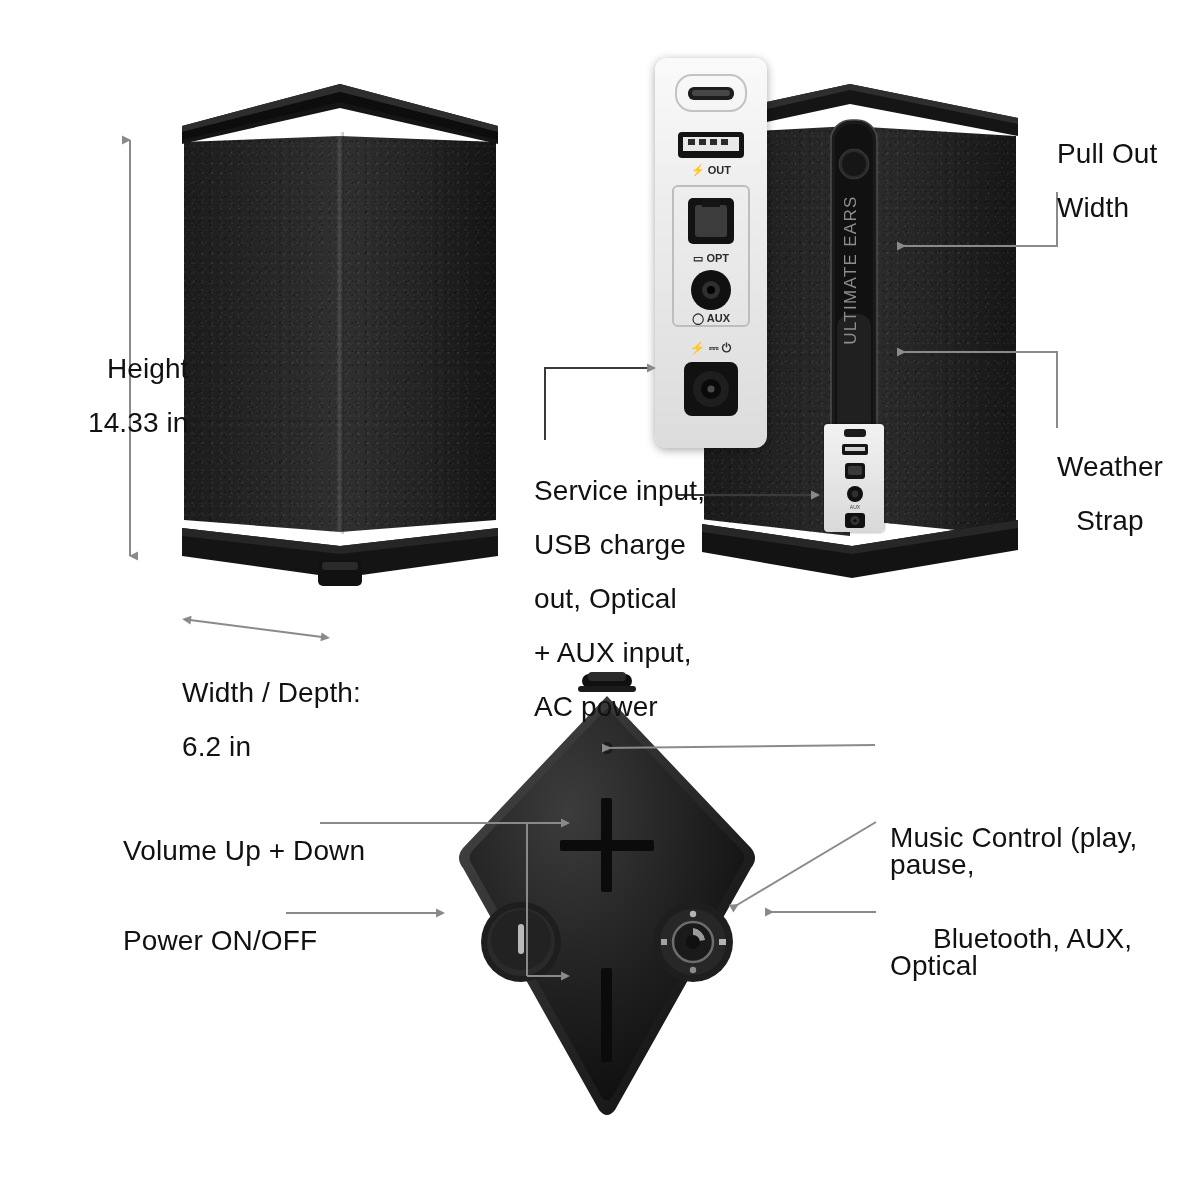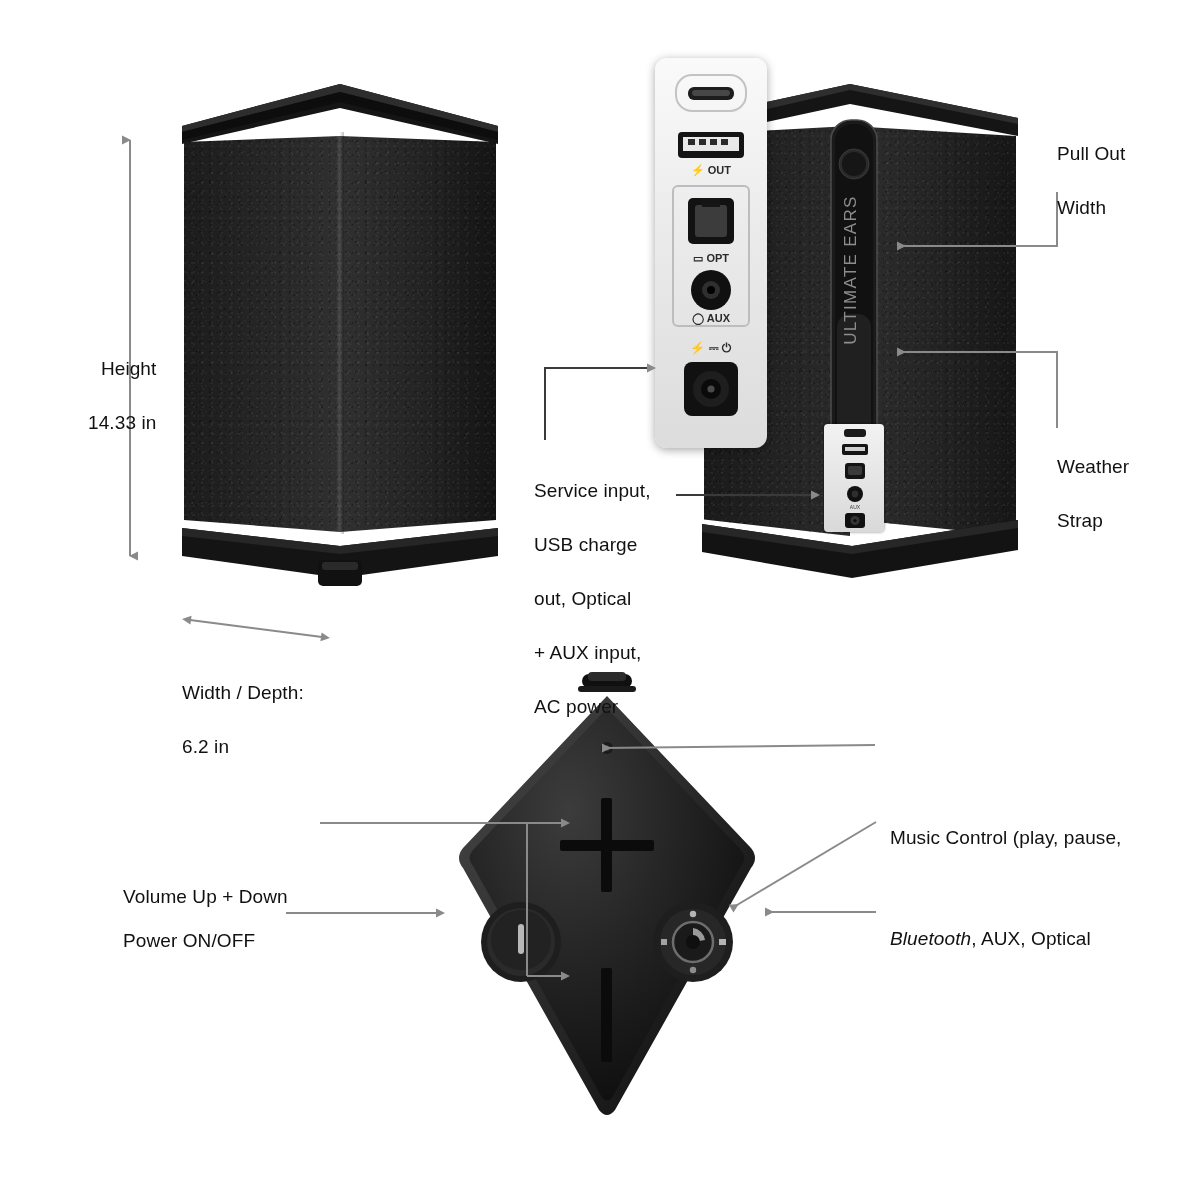--- a/index.html
+++ b/index.html
@@ -9,21 +9,21 @@
     background:#ffffff;
     font-family:"Liberation Sans", sans-serif;
     color:#000000;
     overflow:hidden;
     position:relative;
   }
   #stage { position:absolute; left:0; top:0; width:1200px; height:1200px; }
 
   .lbl {
     position:absolute;
-    font-size:19px;
+    font-size:28px;
     line-height:27px;
     color:#111111;
     white-space:pre-line;
     letter-spacing:0.1px;
   }
 
   
   #leaders { position:absolute; left:0; top:0; width:1200px; height:1200px; pointer-events:none; }
 
   
@@ -327,35 +327,35 @@
     <div>out, Optical</div>
     <div>+ AUX input,</div>
     <div>AC power</div>
   </div>
 
   <div class="lbl" style="left:1057px; top:113px;">
     <div>Pull Out</div>
     <div>Width</div>
   </div>
 
-  <div class="lbl" style="left:1057px; top:426px;">
+  <div class="lbl" style="left:1057px; top:426px;text-align:center;">
     <div>Weather</div>
     <div>Strap</div>
   </div>
 
 
   <div class="lbl" style="left:890px; top:797px;">
     <div>Music Control (play, pause,</div>
   </div>
 
   <div class="lbl" style="left:890px; top:898px;">
-    <span style="font-style:italic;">Bluetooth</span><span>, AUX, Optical</span>
-  </div>
-
-  <div class="lbl" style="left:123px; top:856px;">
+    <span style="margin-left:43px;">Bluetooth</span><span>, AUX, Optical</span>
+  </div>
+
+  <div class="lbl" style="left:123px; top:810px;">
     <div>Volume Up + Down</div>
   </div>
 
   <div class="lbl" style="left:123px; top:900px;">
     <div>Power ON/OFF</div>
   </div>
 
 </div>
 
 </body></html>

